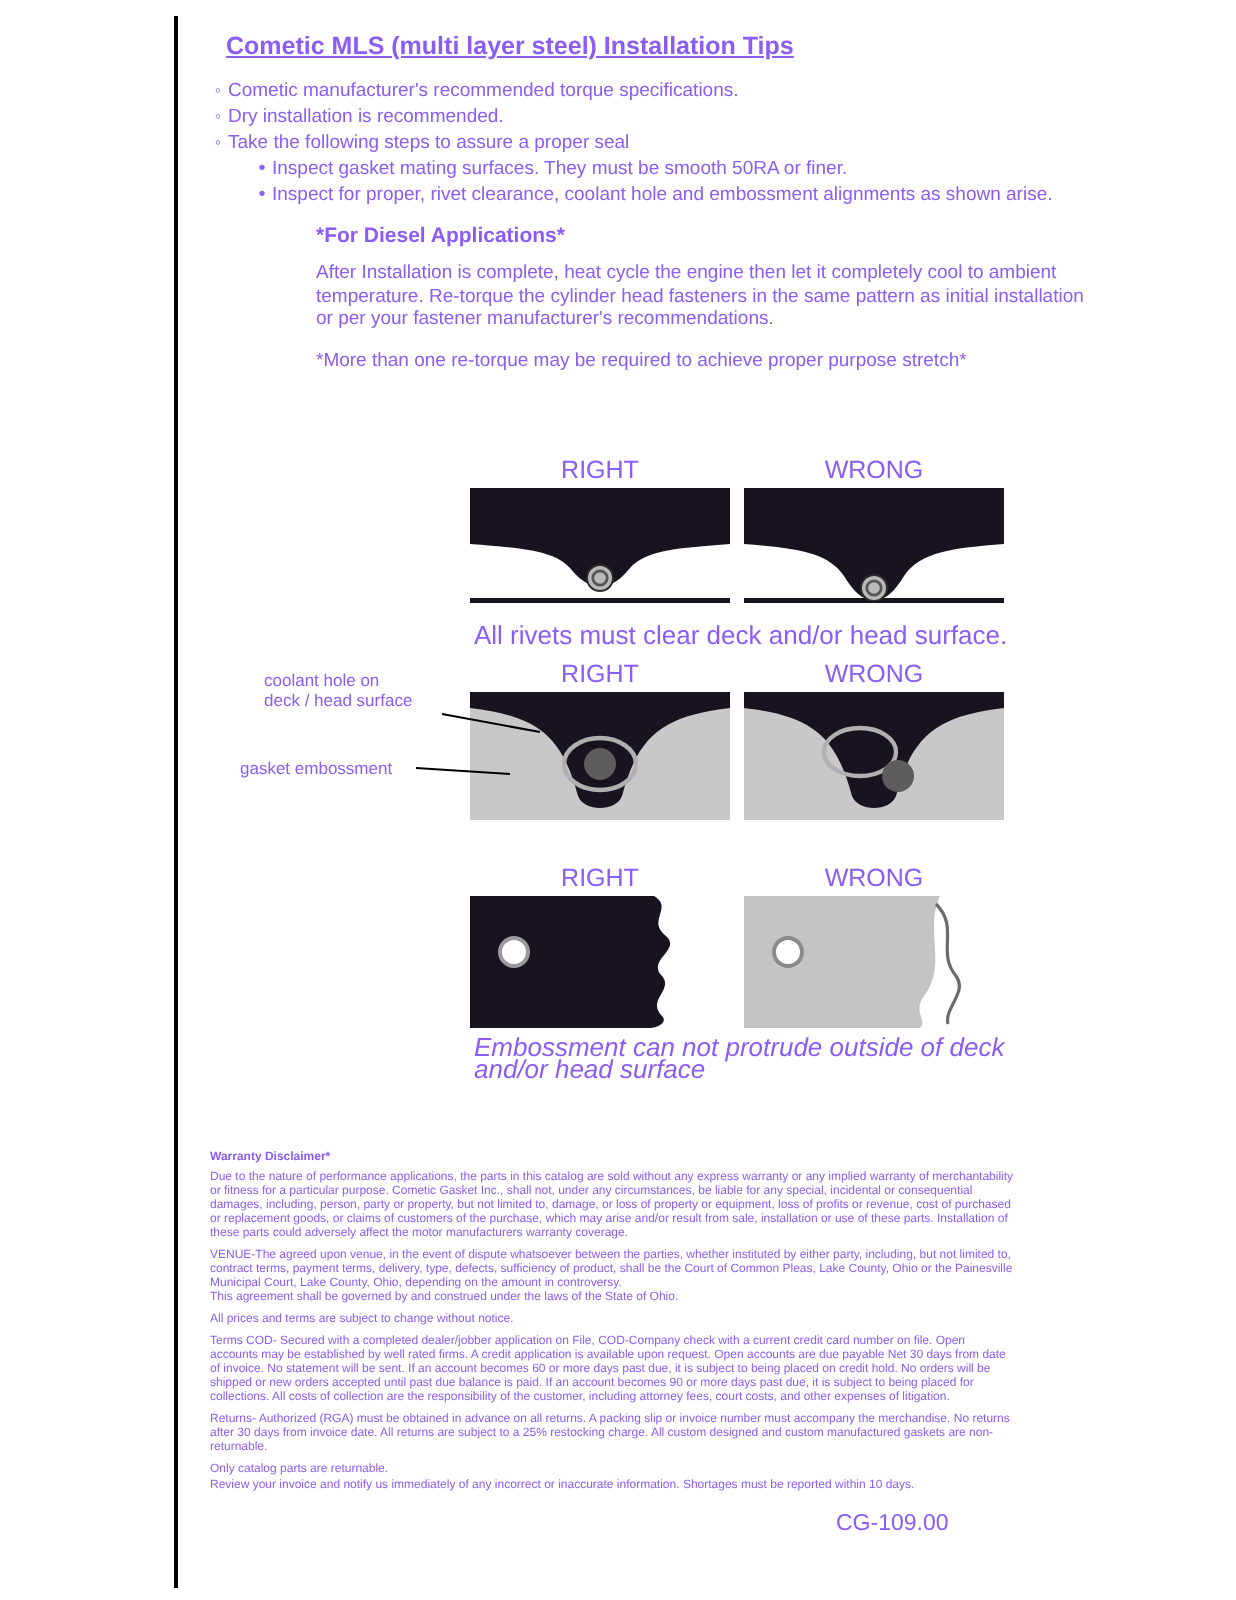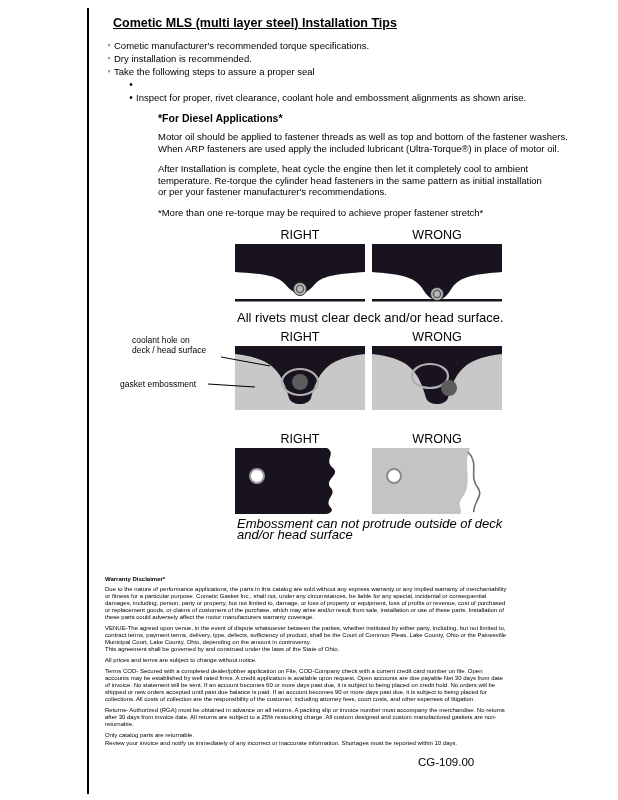--- a/index.html
+++ b/index.html
@@ -1,17 +1,17 @@
 <!DOCTYPE html>
 <html><head>
 <meta charset="utf-8">
 <style>
   html,body{margin:0;padding:0;background:#ffffff;}
   .page{position:relative;width:618px;height:800px;background:#ffffff;overflow:hidden;
-        font-family:"Liberation Sans",sans-serif;color:#000000;}
+        font-family:"Liberation Sans",sans-serif;color:#8b5cf6;}
   .vrule{position:absolute;left:87px;top:8px;width:2px;height:786px;background:#000;}
 
   
   .head{position:absolute;left:100px;top:16px;width:480px;}
   .title{font-size:12.5px;font-weight:bold;text-decoration:underline;margin-left:13px;margin-bottom:9px;}
   .tip{display:flex;align-items:flex-start;font-size:9.5px;line-height:13px;margin-left:4px;}
   .tip .glyph{width:10px;flex:0 0 10px;text-align:center;font-size:9px;}
   .tip.sub{margin-left:26px;}
   .tip.sub .glyph{font-size:10px;}
 
@@ -57,35 +57,34 @@
     <div class="tip">
       <span class="glyph">◦</span>
       <span>Dry installation is recommended.</span>
     </div>
     <div class="tip">
       <span class="glyph">◦</span>
       <span>Take the following steps to assure a proper seal</span>
     </div>
     <div class="tip sub">
       <span class="glyph">•</span>
+      <span>Inspect gasket mating surfaces.  They must be smooth 50RA or finer.</span>
     </div>
     <div class="tip sub">
       <span class="glyph">•</span>
       <span>Inspect for proper, rivet clearance, coolant hole and embossment alignments as shown arise.</span>
     </div>
   </div>
 
   <div class="diesel">
     <div class="h">*For Diesel Applications*</div>
-    <p>Motor oil should be applied to fastener threads as well as top and bottom of the fastener washers.
-When ARP fasteners are used apply the included lubricant (Ultra-Torque®) in place of motor oil.</p>
     <p>After Installation is complete, heat cycle the engine then let it completely cool to ambient
 temperature. Re-torque the cylinder head fasteners in the same pattern as initial installation
 or per your fastener manufacturer's recommendations.</p>
-    <p class="note">*More than one re-torque may be required to achieve proper fastener stretch*</p>
+    <p class="note">*More than one re-torque may be required to achieve proper purpose stretch*</p>
   </div>
 
   <div class="diagrams">
 
     <div class="dglabel colL r1lab">RIGHT</div>
     <div class="dglabel colR r1lab">WRONG</div>
     <svg class="dgimg colL r1img" width="130" height="62" viewBox="0 0 130 62">
       <rect width="130" height="62" fill="#ffffff"></rect>
       <path d="M0,0 H130 V28 C104,30 88,31 80,40 C75,46 71,49 65,49 C59,49 55,46 50,40 C42,31 26,30 0,28 Z" fill="#19121f"></path>
       <rect x="0" y="55" width="130" height="2.5" fill="#19121f"></rect>

